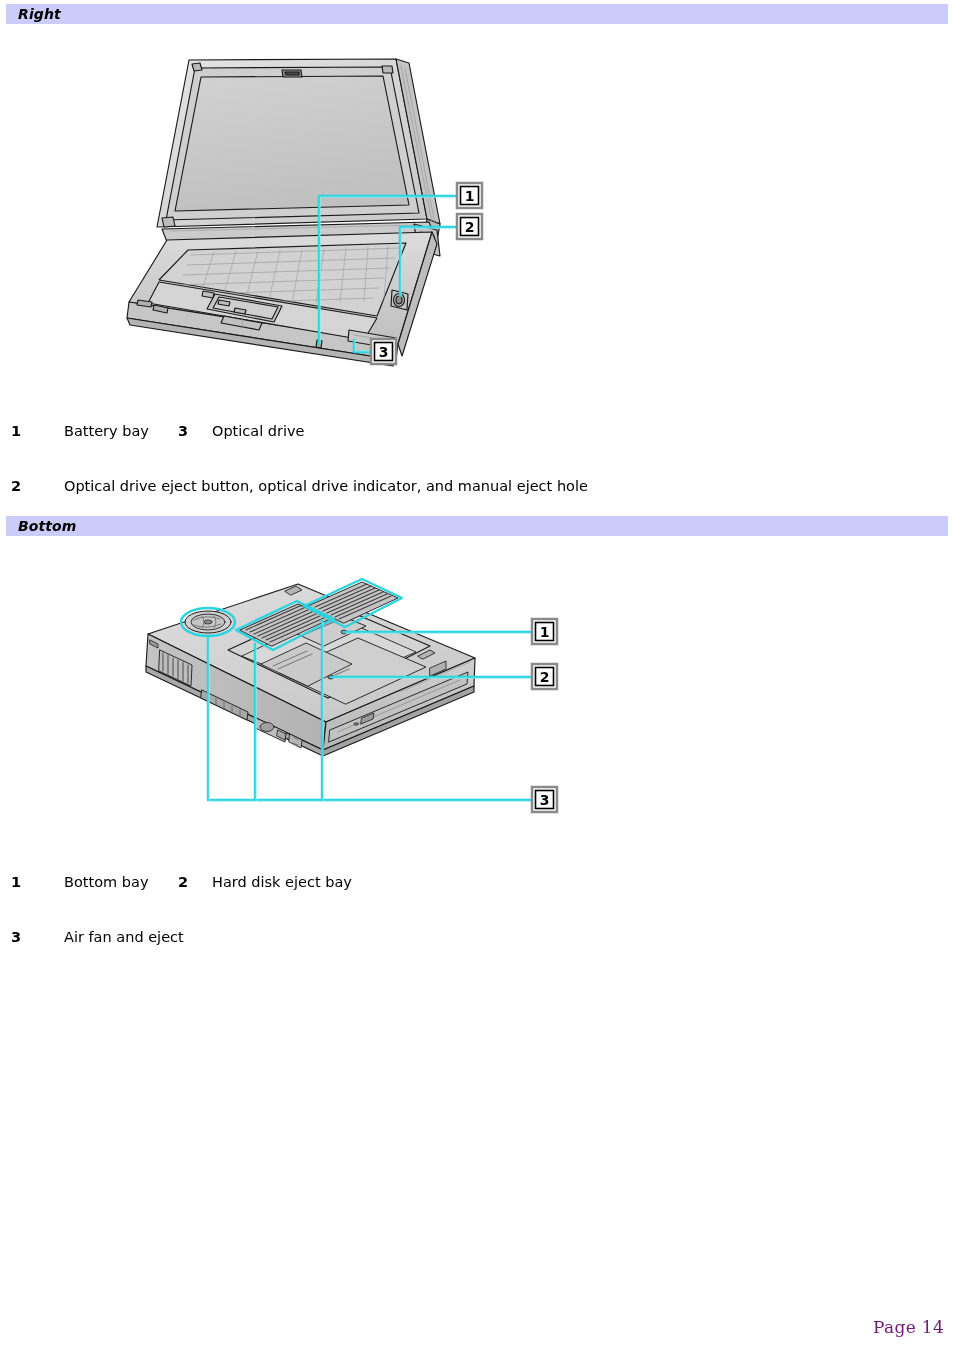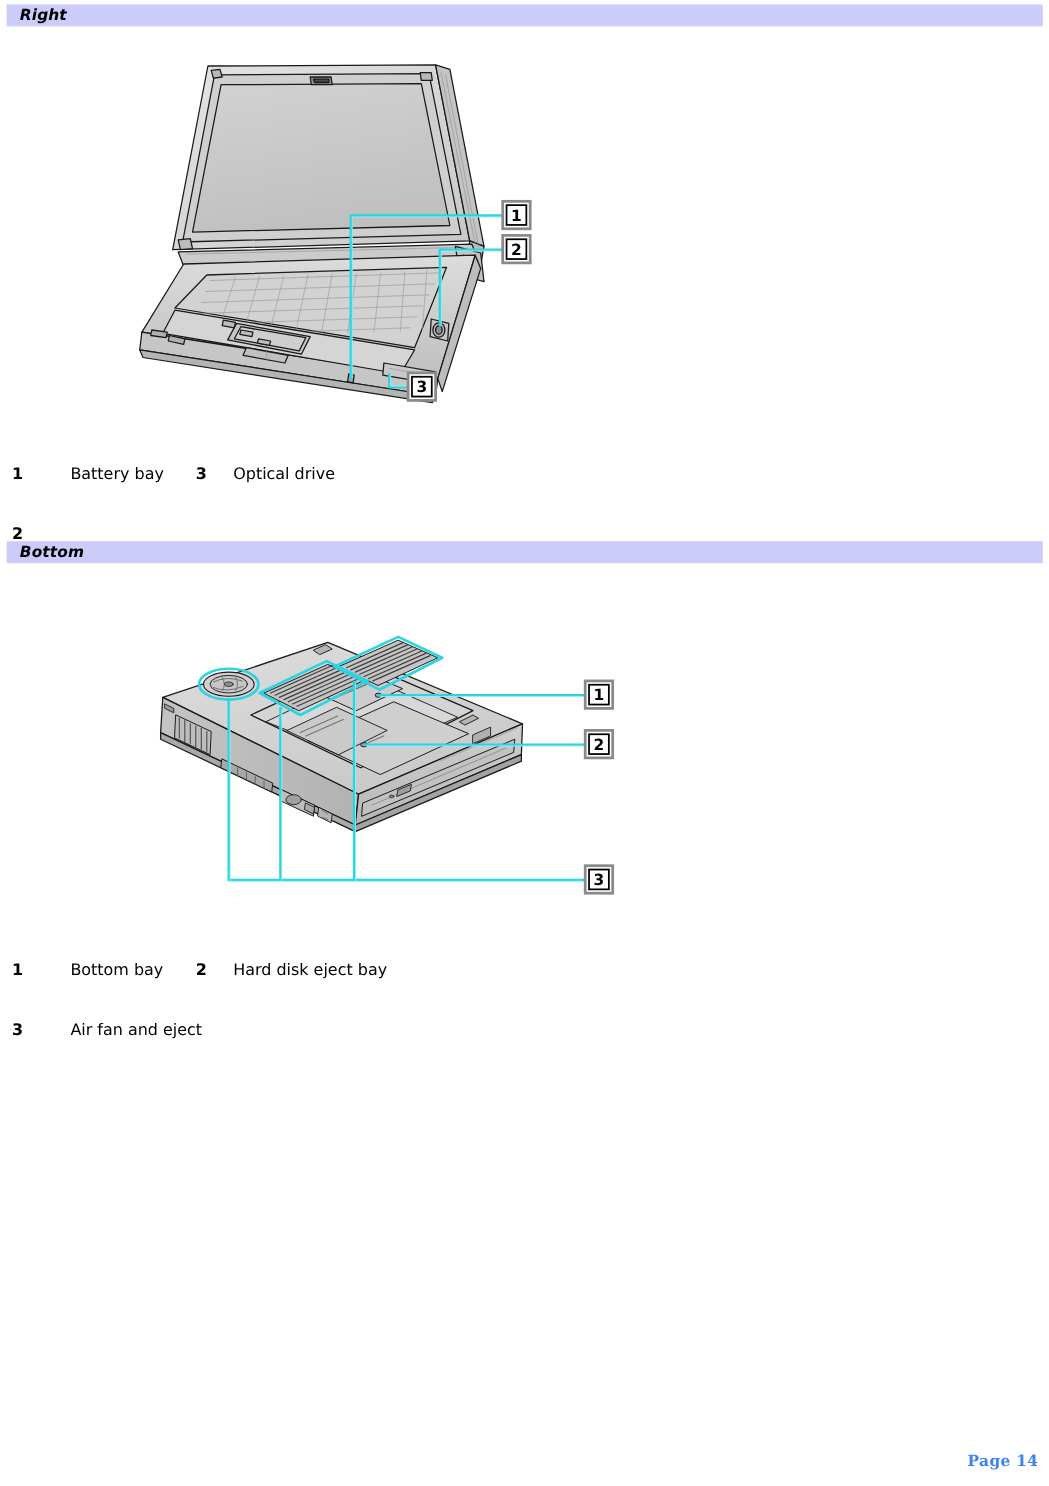--- a/index.html
+++ b/index.html
@@ -74,23 +74,23 @@
   .c1-text { left: 46px; margin-left: 18px; }
   .c2-num  { left: 178px; }
   .c2-text { left: 212px; }
 
   
   .page-footer {
     position: absolute;
     right: 10px;
     bottom: 14px;
     font-family: "DejaVu Serif", "Liberation Serif", serif;
-    font-weight: bold;
-    font-size: 14px;
-    color: #3b82f6;
+    font-weight: normal;
+    font-size: 17px;
+    color: #701a75;
     letter-spacing: 0.3px;
   }
 </style>
 </head>
 <body>
 
 <div class="page">
 
   <div class="section-bar" style="top:4px;">
     <span class="section-title">Right</span>
@@ -232,23 +232,24 @@
 
   <div class="legend-row" style="top:420px;">
     <span class="legend-num c1-num">1</span>
     <span class="legend-text c1-text">Battery bay</span>
     <span class="legend-num c2-num">3</span>
     <span class="legend-text c2-text">Optical drive</span>
   </div>
 
   <div class="legend-row" style="top:475px;">
     <span class="legend-num c1-num">2</span>
-  </div>
-
-  <div class="section-bar" style="top:492px;align-items:center;">
+    <span class="legend-text c1-text">Optical drive eject button, optical drive indicator, and manual eject hole</span>
+  </div>
+
+  <div class="section-bar" style="top:516px;align-items:center;">
     <span class="section-title">Bottom</span>
   </div>
 
   <div class="figure" style="left:130px; top:572px;">
     <svg width="460" height="260" viewBox="0 0 460 260" xmlns="http://www.w3.org/2000/svg">
       <defs>
         <linearGradient id="botTop" x1="0" y1="0" x2="0.6" y2="1">
           <stop offset="0" stop-color="#dedede"></stop>
           <stop offset="1" stop-color="#c9c9c9"></stop>
         </linearGradient>

